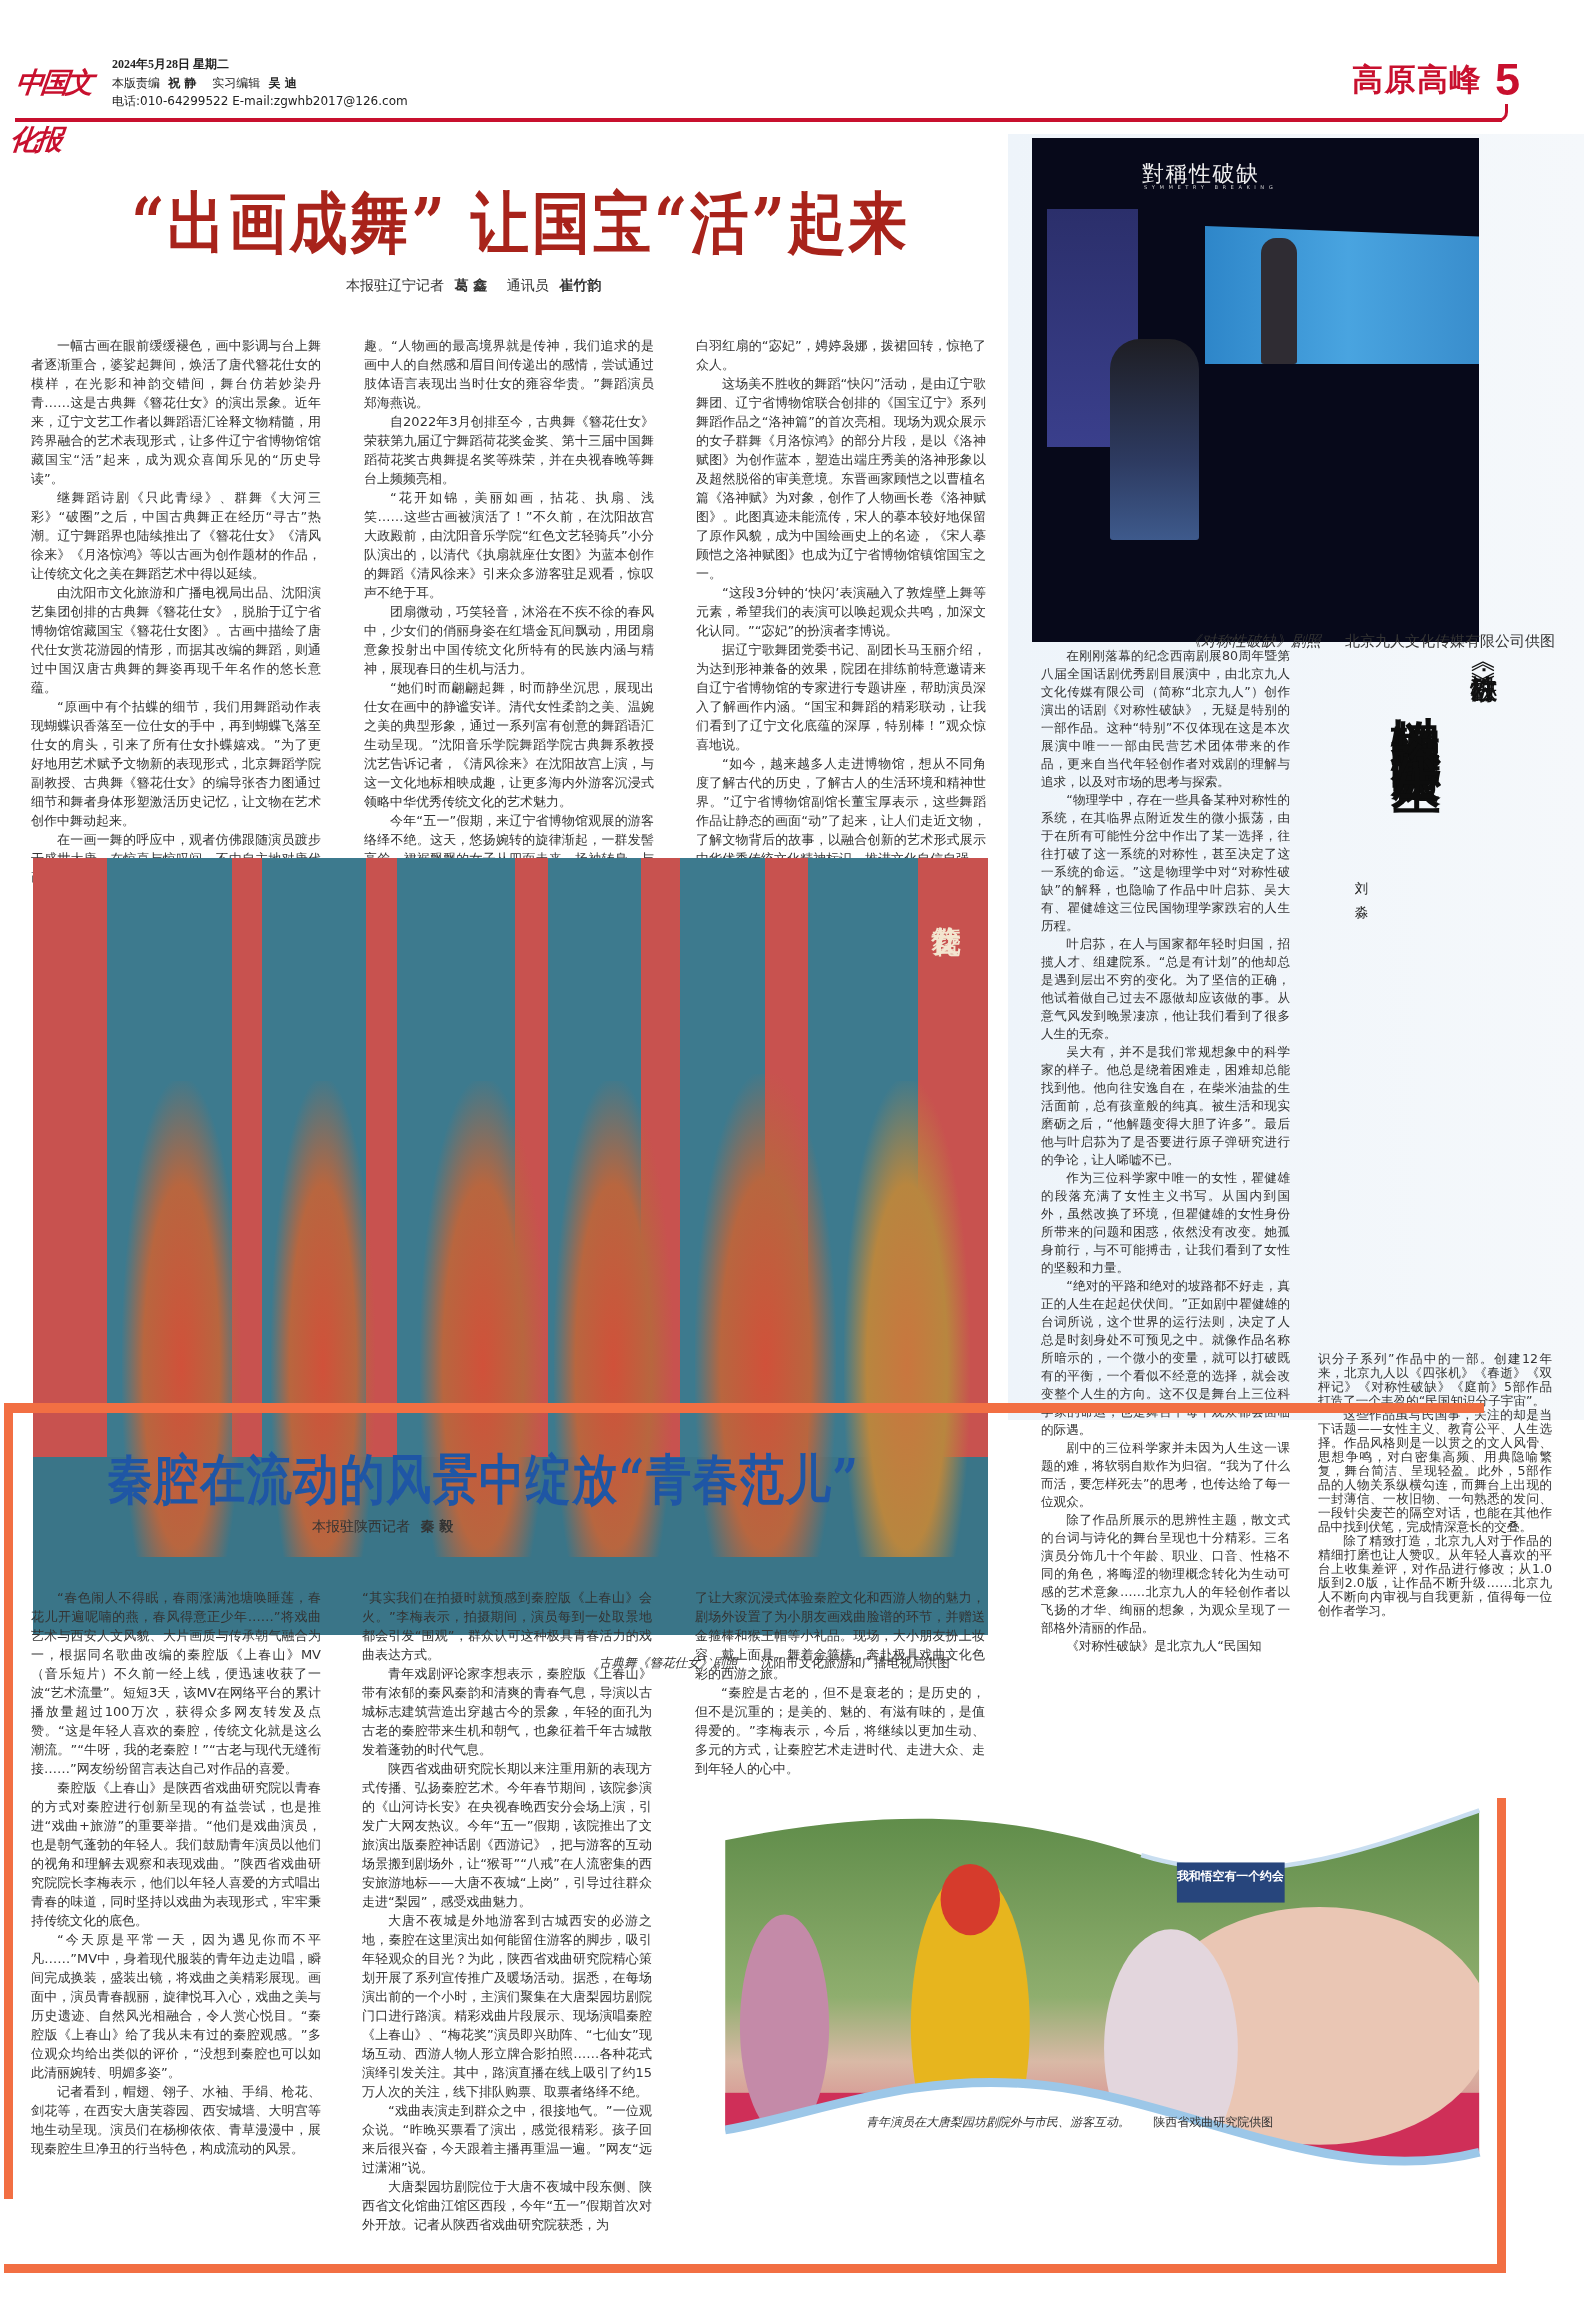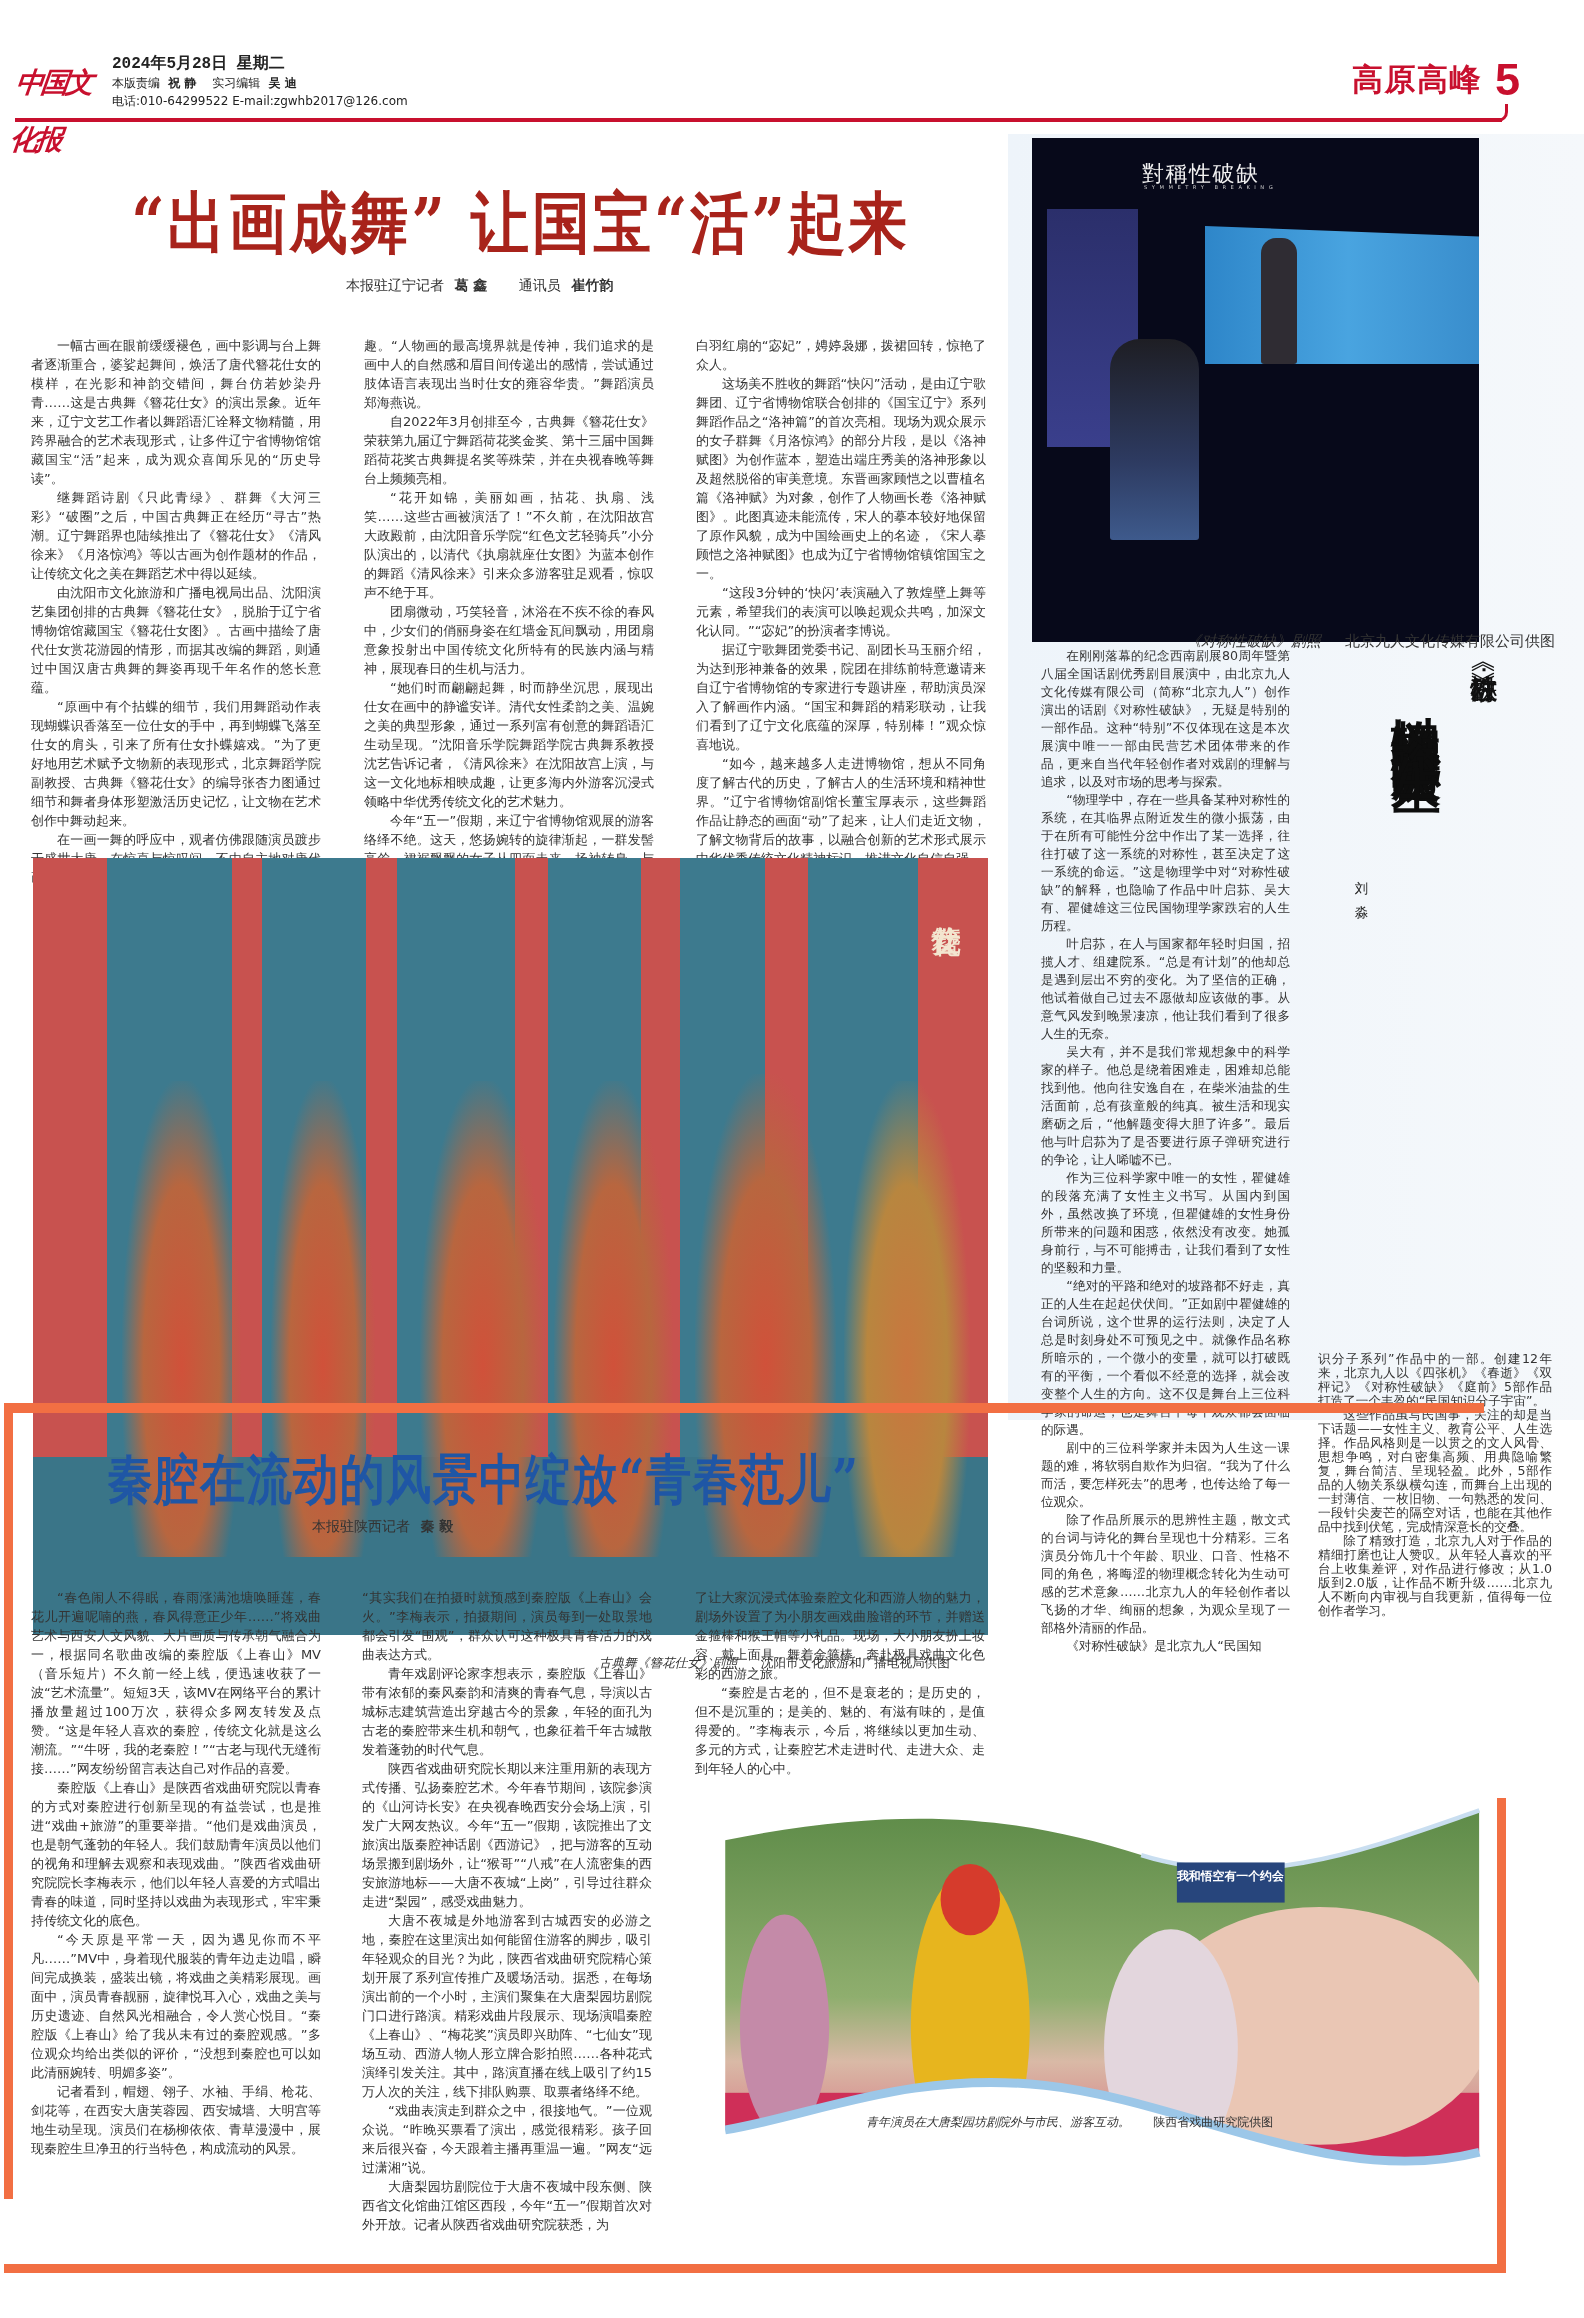--- a/index.html
+++ b/index.html
@@ -6,21 +6,21 @@
   body {
     width: 1585px; height: 2319px; background: #ffffff; position: relative; overflow: hidden;
     font-family: "DejaVu Sans", "Liberation Sans", sans-serif; color: #2a2a2a;
   }
   .abs { position: absolute; }
   
   .logo { left: 16.4px; top: 54px; width: 88px; height: 57px; color: #c8102e;
     font-family: "DejaVu Serif", serif; font-size: 28px; font-weight: bold; font-style: italic;
     letter-spacing: -3px; line-height: 57px; transform: skewX(-6deg); }
   .meta { left: 112px; top: 55px; font-size: 12px; line-height: 18.6px; color: #222; }
-  .meta .date { font-family: Liberation Mono, monospace; font-weight: bold; font-size: 16px; }
+  .meta .date { font-family: Liberation Serif, serif; font-weight: bold; font-size: 12px; }
   .meta .editors span.b { font-weight: bold; margin: 0 4.5px; }
   .section-title { right: 103px; top: 59px; font-family: "DejaVu Serif", serif; font-size: 31px;
     color: #c8102e; font-weight: bold; letter-spacing: 1.5px; }
   .page-num { right: 65px; top: 55px; font-family: "Liberation Sans", sans-serif; font-size: 45px;
     font-weight: bold; color: #c8102e; line-height: 49px; }
   .rule-top { left: 15px; top: 118px; width: 1487px; height: 3.7px; background: #c8102e; }
   .rule-curve { left: 1498px; top: 104px; width: 10.4px; height: 18px; border-right: 3.7px solid #c8102e;
     border-bottom: 3.7px solid #c8102e; border-bottom-right-radius: 10.4px; }
 
   
@@ -72,21 +72,21 @@
   <div class="abs page-num">5</div>
   <div class="abs rule-top"></div>
   <div class="abs rule-curve"></div>
 </header>
 
 <article>
   <h1 class="abs h1">“出画成舞” 让国宝“活”起来</h1>
   <div class="abs byline" style="left:346px;top:277px;">
     <span>本报驻辽宁记者</span>
     <b>葛  鑫</b>
-    <span style="margin-left:21px">通讯员</span>
+    <span style="margin-left:9px">通讯员</span>
     <b>崔竹韵</b>
   </div>
 
   <div class="abs col" style="left:31px;top:336px;width:290px;">
     <p>一幅古画在眼前缓缓褪色，画中影调与台上舞者逐渐重合，婆娑起舞间，焕活了唐代簪花仕女的模样，在光影和神韵交错间，舞台仿若妙染丹青……这是古典舞《簪花仕女》的演出景象。近年来，辽宁文艺工作者以舞蹈语汇诠释文物精髓，用跨界融合的艺术表现形式，让多件辽宁省博物馆馆藏国宝“活”起来，成为观众喜闻乐见的“历史导读”。</p>
     <p>继舞蹈诗剧《只此青绿》、群舞《大河三彩》“破圈”之后，中国古典舞正在经历“寻古”热潮。辽宁舞蹈界也陆续推出了《簪花仕女》《清风徐来》《月洛惊鸿》等以古画为创作题材的作品，让传统文化之美在舞蹈艺术中得以延续。</p>
     <p>由沈阳市文化旅游和广播电视局出品、沈阳演艺集团创排的古典舞《簪花仕女》，脱胎于辽宁省博物馆馆藏国宝《簪花仕女图》。古画中描绘了唐代仕女赏花游园的情形，而据其改编的舞蹈，则通过中国汉唐古典舞的舞姿再现千年名作的悠长意蕴。</p>
     <p>“原画中有个拈蝶的细节，我们用舞蹈动作表现蝴蝶识香落至一位仕女的手中，再到蝴蝶飞落至仕女的肩头，引来了所有仕女扑蝶嬉戏。”为了更好地用艺术赋予文物新的表现形式，北京舞蹈学院副教授、古典舞《簪花仕女》的编导张杏力图通过细节和舞者身体形塑激活历史记忆，让文物在艺术创作中舞动起来。</p>
     <p>在一画一舞的呼应中，观者仿佛跟随演员踱步于盛世大唐，在惊喜与惊叹间，不由自主地对唐代画家周昉创作的《簪花仕女图》产生无穷兴</p>
   </div>

